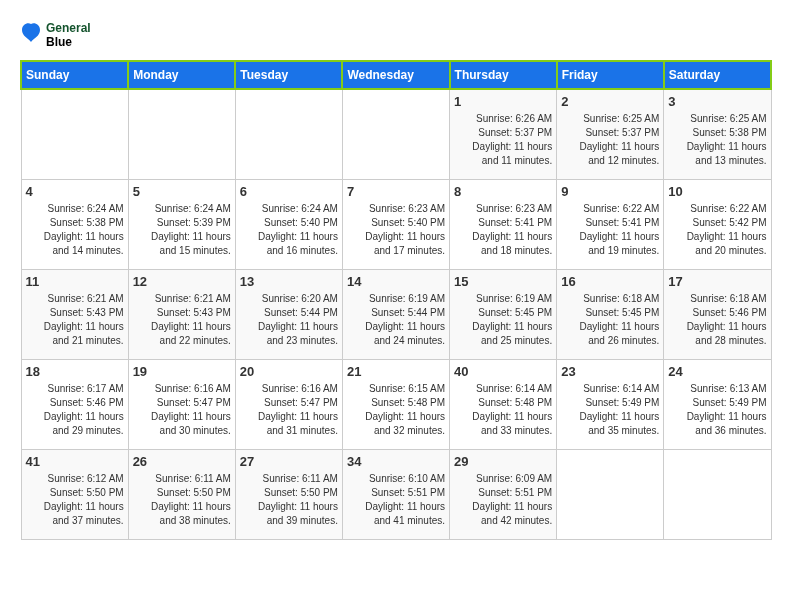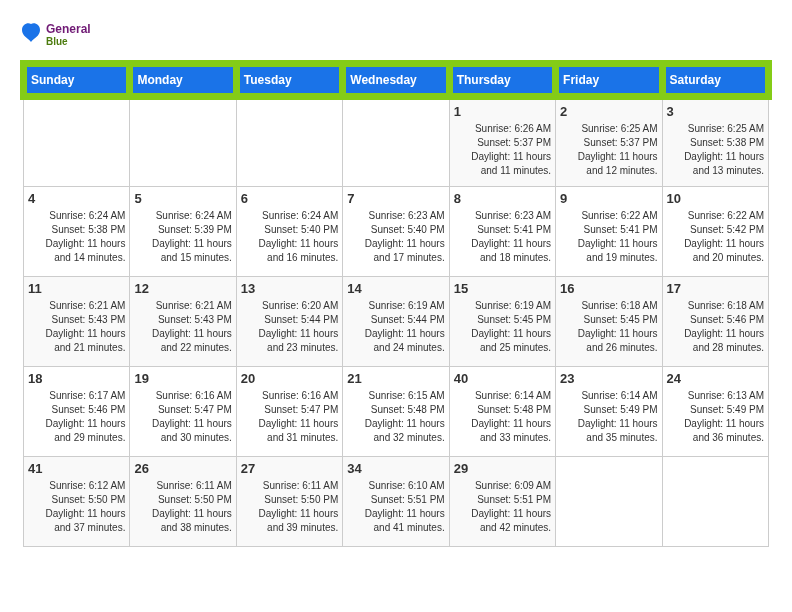--- a/index.html
+++ b/index.html
@@ -38,21 +38,21 @@
       border-collapse: collapse;
       font-size: 11px;
     }
     thead tr th {
       background-color: #1a73e8;
       color: #fff;
       padding: 6px 4px;
       text-align: left;
       font-size: 12px;
       font-weight: bold;
-      border: 7px solid #84cc16;
+      border: 2px solid #84cc16;
     }
     tbody tr td {
       border: 1px solid #ccc;
       vertical-align: top;
       padding: 4px;
       width: calc(100% / 7);
       height: 90px;
       background: #fff;
     }
     tbody tr:nth-child(odd) td {
@@ -78,22 +78,22 @@
 </head>
 <body>
 
 <div class="header-section">
   <div class="logo">
   <div style="display:flex;align-items:center;gap:0px;">
     <svg width="22" height="30" viewBox="0 0 22 30">
       <path d="M11 4 C14 2, 20 4, 20 10 C20 16, 14 18, 11 22 C8 18, 2 16, 2 10 C2 4, 8 2, 11 4Z" fill="#1a73e8"></path>
     </svg>
     <div style="margin-left:4px;">
-      <div style="font-size:12px;font-weight:bold;color:#701a75;line-height:1.2;">General</div>
-      <div style="font-size:10px;font-weight:bold;color:#4d7c0f;line-height:1.2;">Blue</div>
+      <div style="font-size:12px;font-weight:bold;color:#14532d;line-height:1.2;">General</div>
+      <div style="font-size:12px;font-weight:bold;color:#000000;line-height:1.2;">Blue</div>
     </div>
   </div>
 </div>
   <div class="title-section">
     <div class="main-title"></div>
     <div class="subtitle"></div>
   </div>
 </div>
 
 <table>

